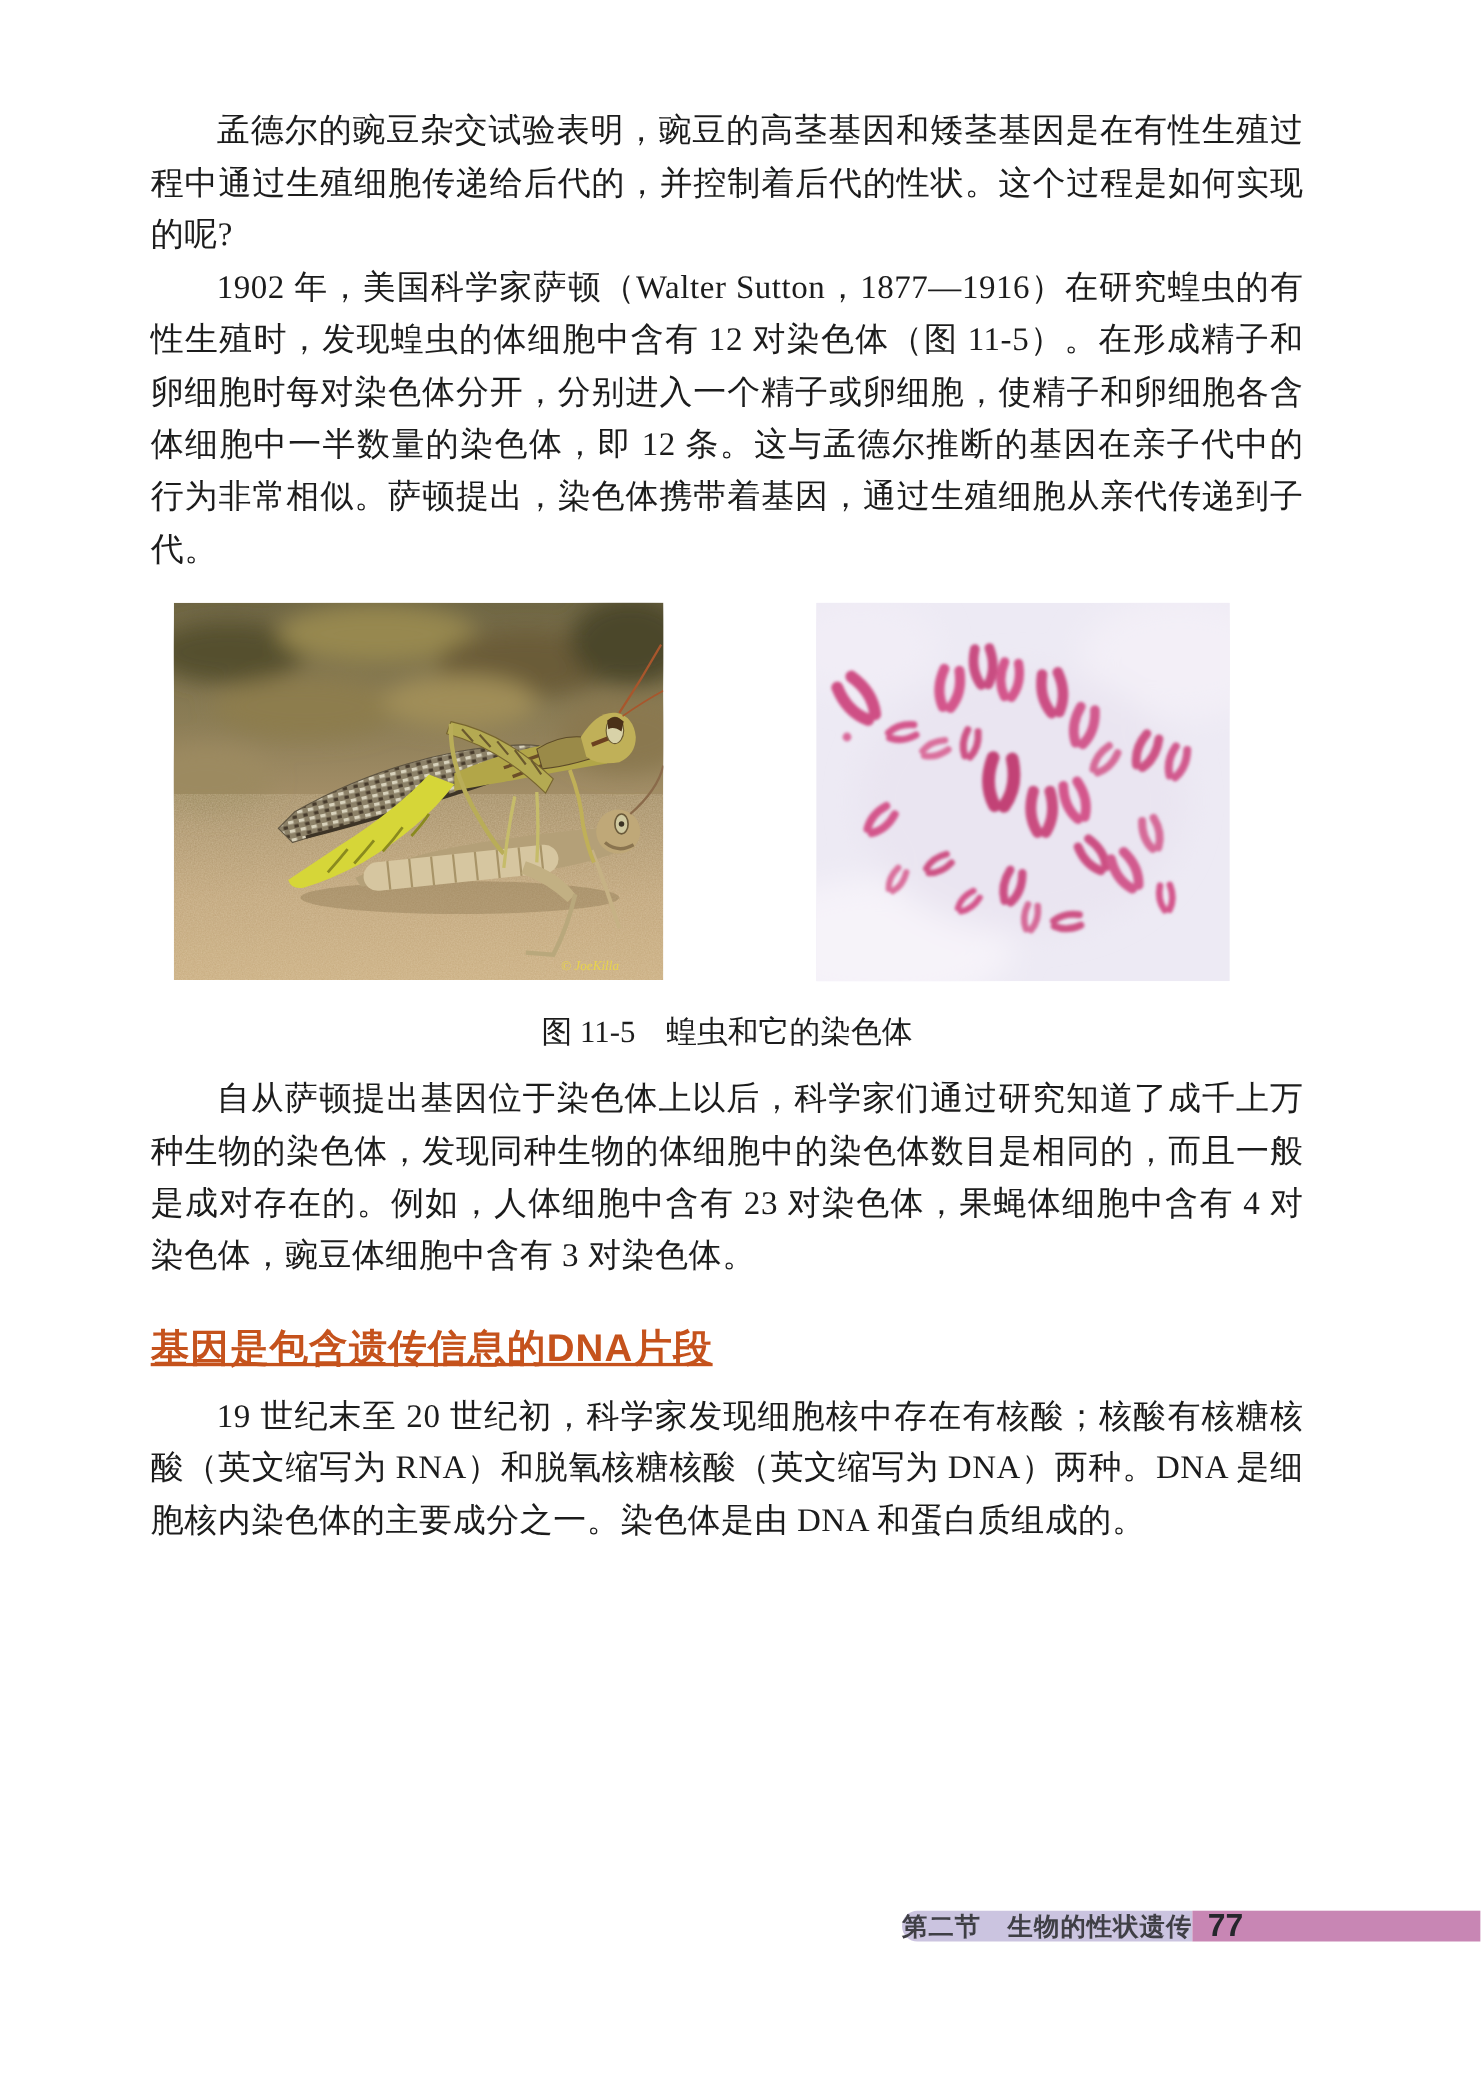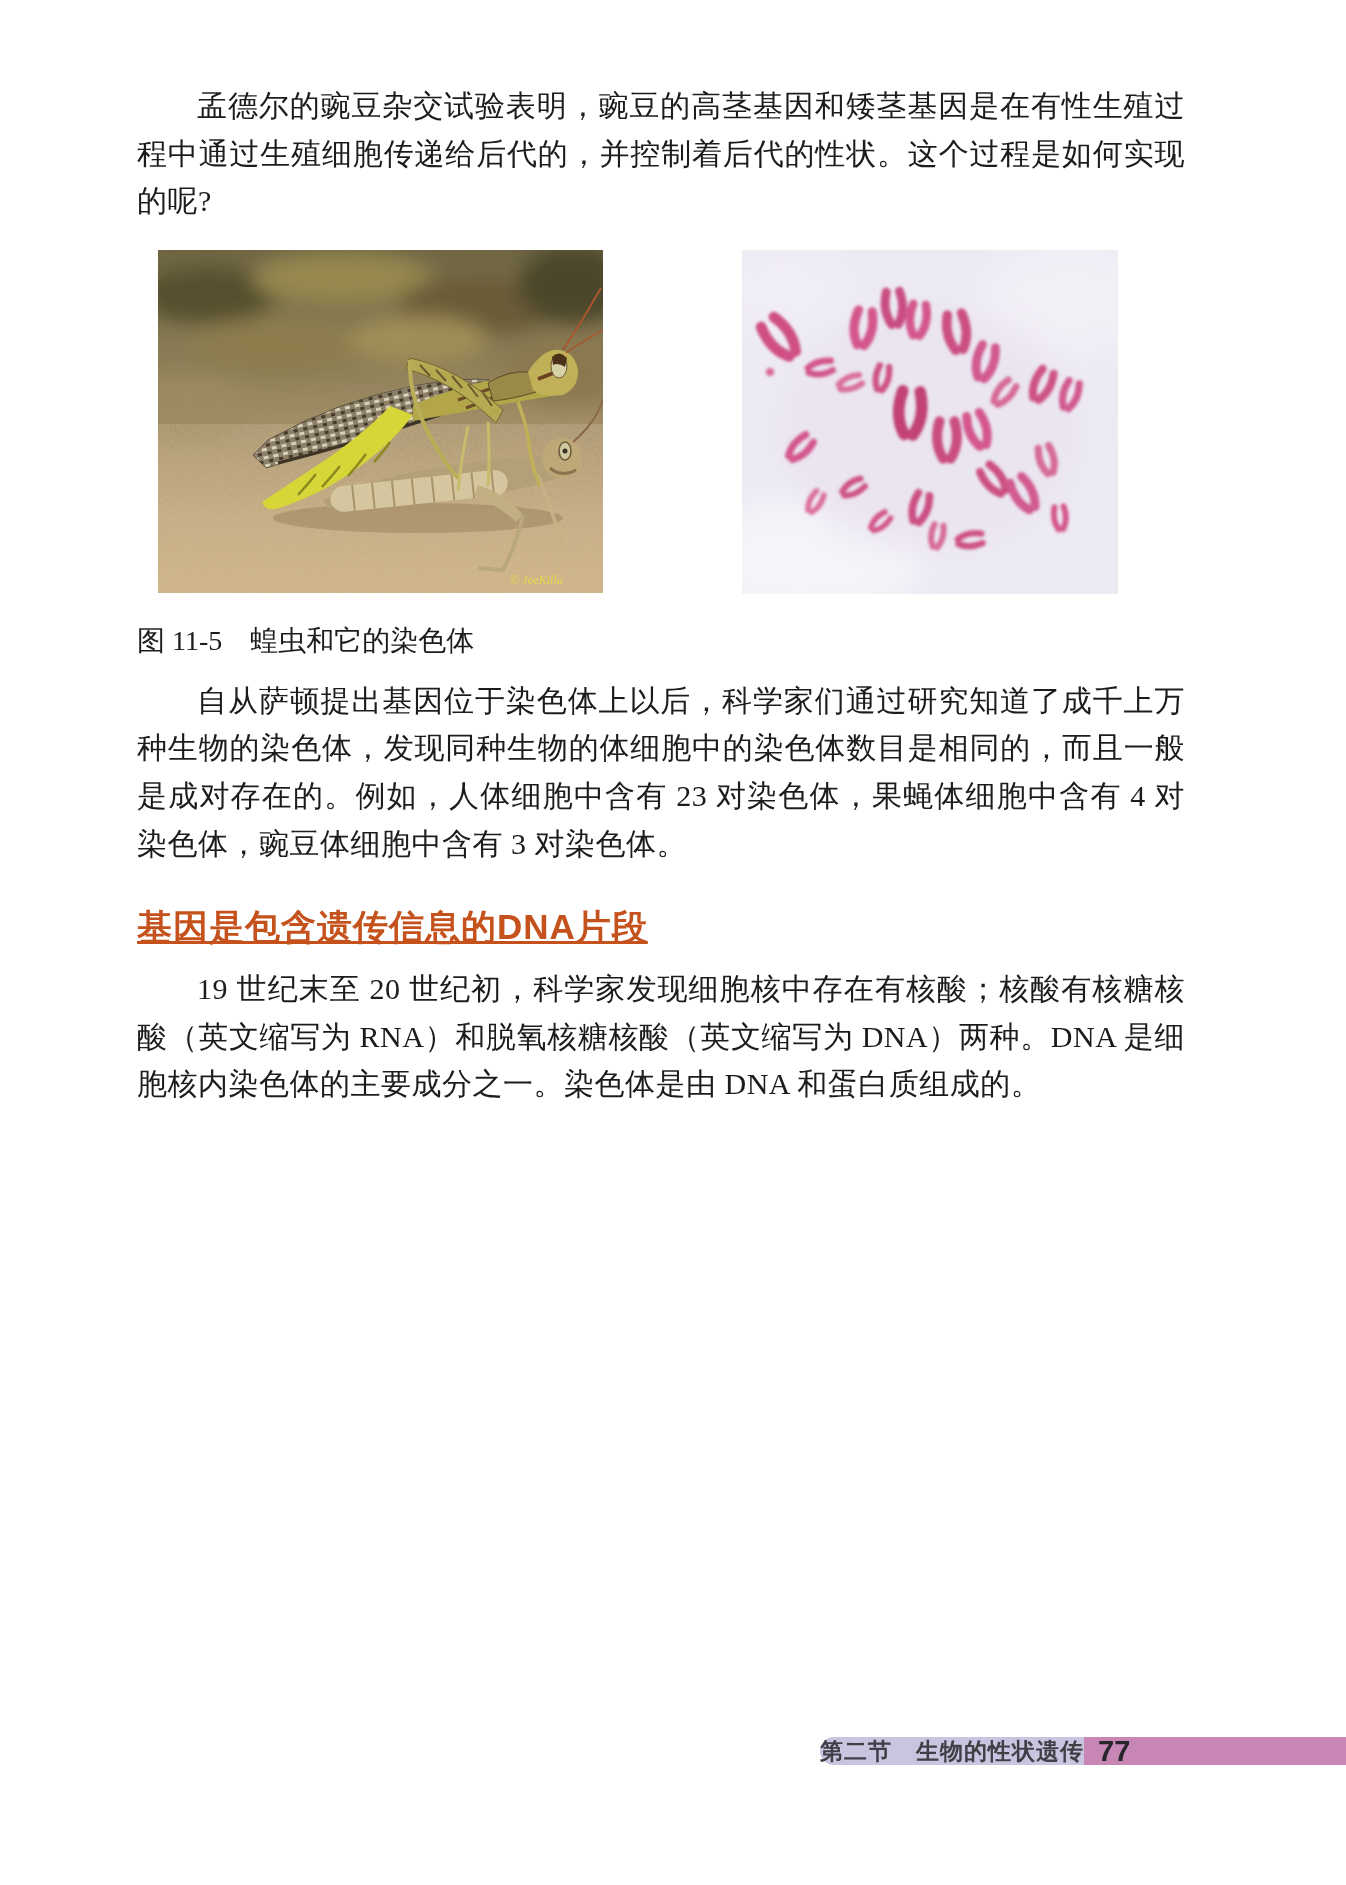--- a/index.html
+++ b/index.html
@@ -12,40 +12,41 @@
   html,body{margin:0;padding:0;}
   .page{
     position:relative;
     width:1346px;height:1885px;
     background:var(--page-background,#fff);
     overflow:hidden;
     font-family:"Liberation Serif","DejaVu Serif",serif;
     color:var(--body-text,#1c1c1c);
   }
   .content{
-    position:absolute;left:137px;top:4px;width:1048px;padding-top:78px;
+    position:absolute;left:137px;top:17px;width:1048px;padding-top:78px;
   }
   p.body-par{
     margin:0;
     font-size:30px;
     line-height:47.6px;
     text-align:justify;
     text-indent:2em;
     letter-spacing:0.5px;
   }
   .figure-row{
     display:flex;
     align-items:flex-start;
     margin-top:25px;
   }
   .photo-frame{width:445px;height:343px;margin-left:21px;flex:none;}
   .micro-frame{width:376px;height:344px;margin-left:139px;flex:none;}
   .photo-frame svg,.micro-frame svg{display:block;width:100%;height:100%;}
   .figure-caption{
     margin-top:27px;
+    text-align:center;
     font-size:28px;
     line-height:40px;
   }
   .par-after-caption{margin-top:16px !important;}
   h2.section-heading{
     margin:40px 0 18px 0;
     font-family:"Liberation Sans","DejaVu Sans",sans-serif;
     font-size:35px;
     line-height:40px;
     font-weight:bold;
@@ -81,20 +82,21 @@
     color:#26262c;
   }
 </style>
 </head>
 <body>
 
 <div class="page">
   <div class="content">
 
     <p class="body-par">孟德尔的豌豆杂交试验表明，豌豆的高茎基因和矮茎基因是在有性生殖过程中通过生殖细胞传递给后代的，并控制着后代的性状。这个过程是如何实现的呢?</p>
+    <p class="body-par">1902 年，美国科学家萨顿（Walter Sutton，1877—1916）在研究蝗虫的有性生殖时，发现蝗虫的体细胞中含有 12 对染色体（图 11-5）。在形成精子和卵细胞时每对染色体分开，分别进入一个精子或卵细胞，使精子和卵细胞各含体细胞中一半数量的染色体，即 12 条。这与孟德尔推断的基因在亲子代中的行为非常相似。萨顿提出，染色体携带着基因，通过生殖细胞从亲代传递到子代。</p>
 
     <div class="figure-row">
 
       <div class="photo-frame">
         <svg viewBox="0 0 445 343" xmlns="http://www.w3.org/2000/svg">
           <defs>
             <linearGradient id="bgGrad" x1="0" y1="0" x2="0" y2="1">
               <stop offset="0" stop-color="#6f6644"></stop>
               <stop offset="0.3" stop-color="#8a7c55"></stop>
               <stop offset="0.55" stop-color="#a7916a"></stop>

